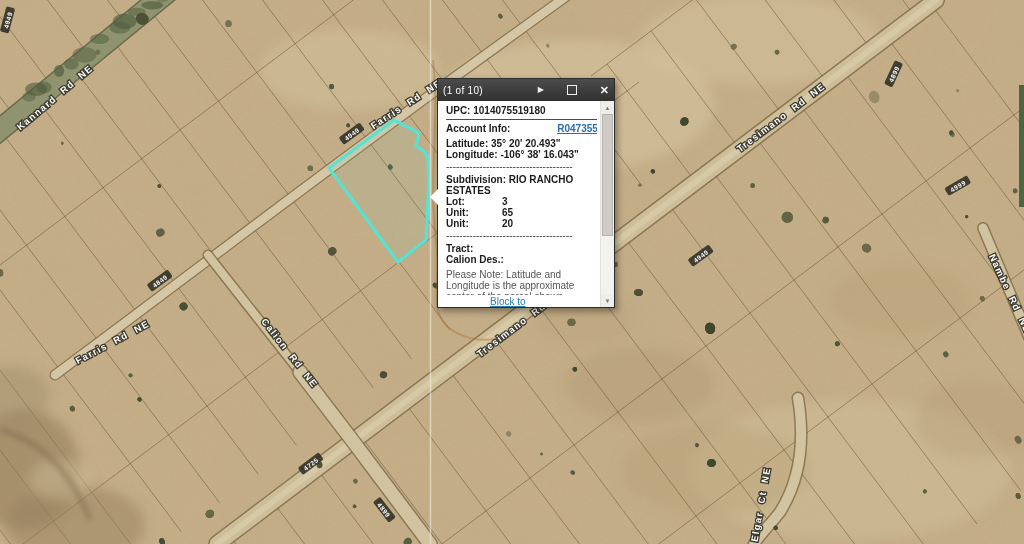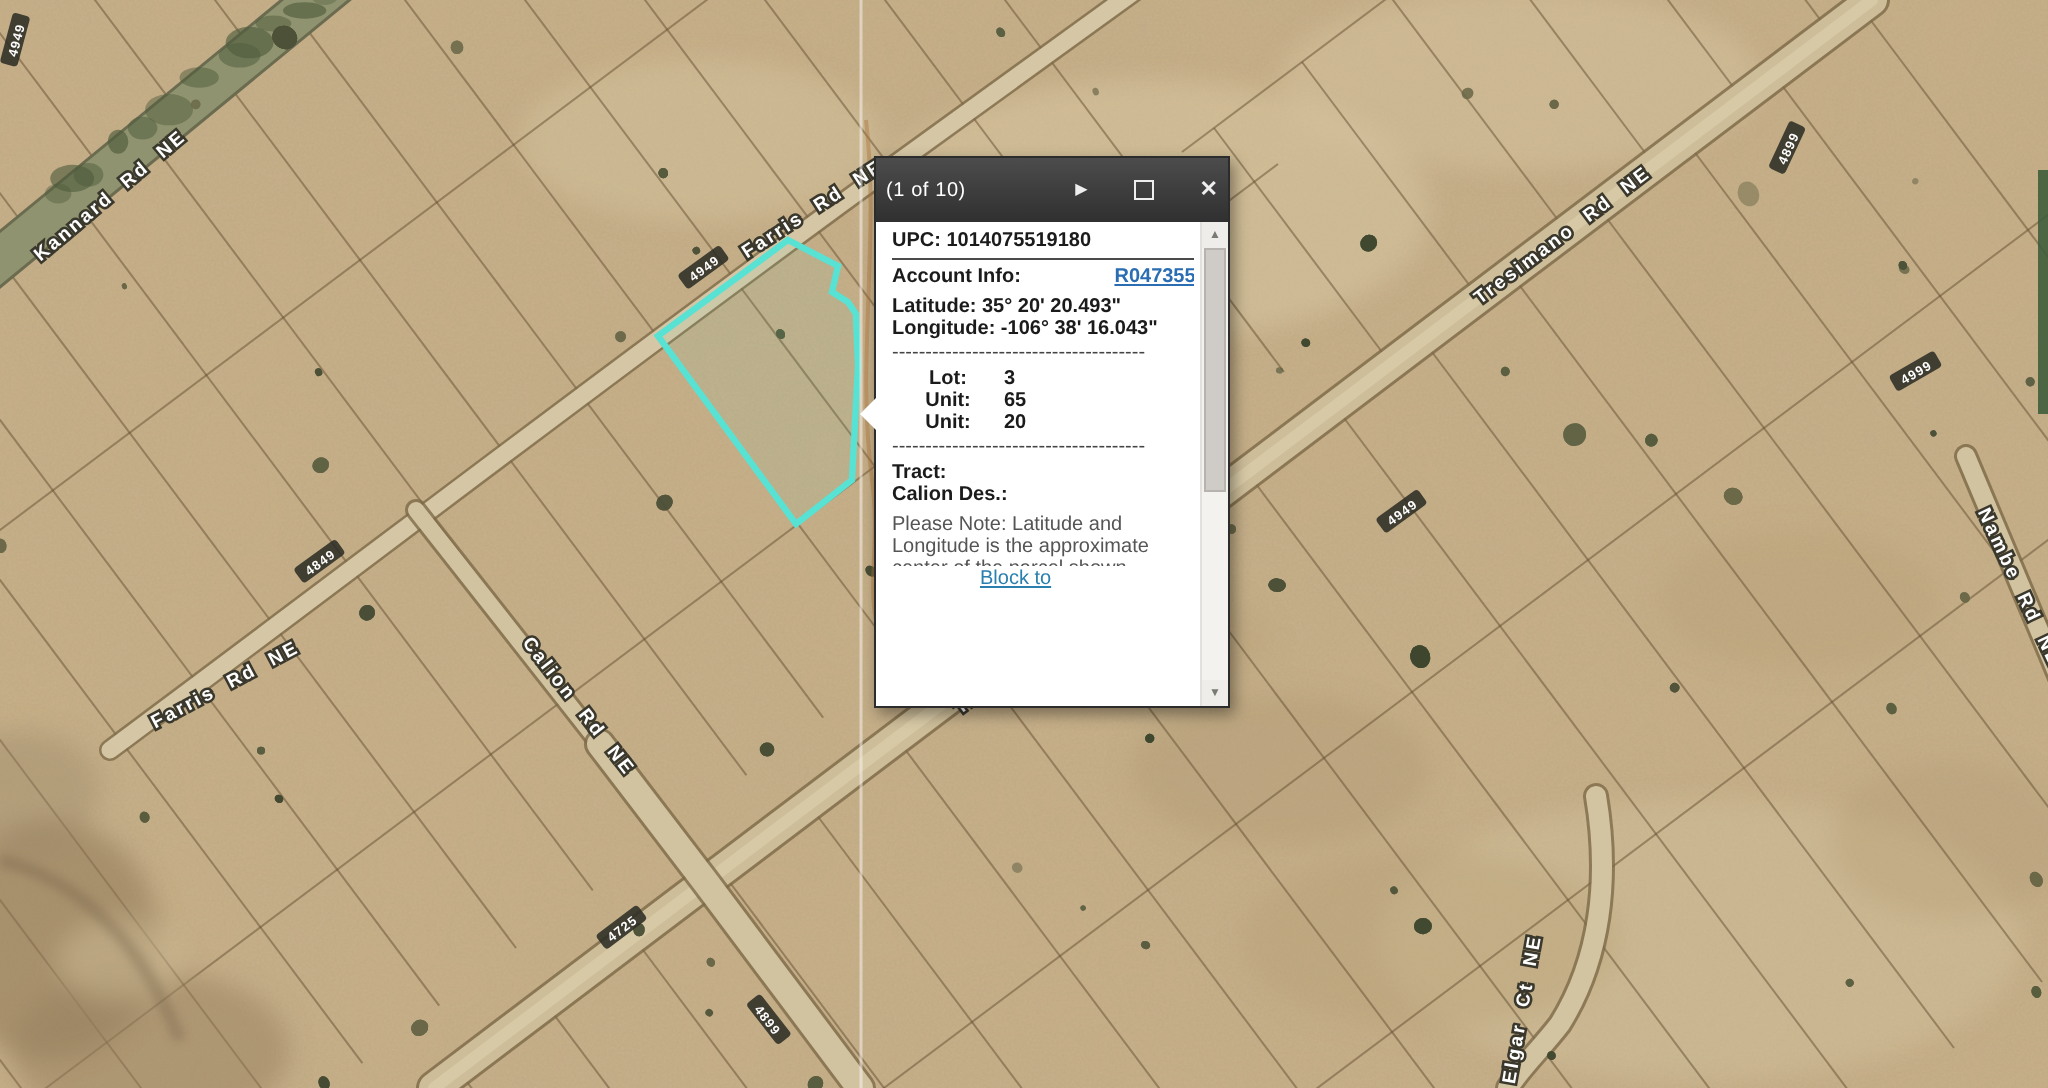--- a/index.html
+++ b/index.html
@@ -10,37 +10,37 @@
   .road-label{fill:#ffffff;stroke:#3a382c;stroke-width:2.6px;paint-order:stroke;
               font-family:"Liberation Sans",sans-serif;font-weight:bold;font-size:9.5px;
               letter-spacing:1.4px;word-spacing:4px;text-anchor:middle;}
   .badge-rect{fill:#2e2e26;opacity:.88;}
   .badge-text{fill:#fff;font-family:"Liberation Sans",sans-serif;font-weight:bold;
               font-size:6.5px;letter-spacing:.6px;text-anchor:middle;}
 
   
   .popup{position:absolute;left:437px;top:78px;width:176px;border:1px solid #2c2c2c;
          box-shadow:2px 3px 7px rgba(0,0,0,.4);background:#fff;}
-  .titlebar{height:32px;background:linear-gradient(#4c4c4c,#303030);display:flex;
+  .titlebar{height:22px;background:linear-gradient(#4c4c4c,#303030);display:flex;
             align-items:center;padding:0 5px;color:#fff;gap:15px;}
   .titlebar .title{flex:1;font-size:10px;letter-spacing:.3px;}
   .tb-btn{color:#eee;margin-left:8px;cursor:pointer;display:flex;align-items:center;line-height:1;}
   .tb-btn.next{font-size:8px;}
   .tb-btn.close{font-size:11px;font-weight:bold;}
   .maxbox{display:inline-block;width:8px;height:8px;border:1.5px solid #eee;}
-  .pbody{position:relative;height:242px;background:#fff;}
+  .pbody{position:relative;height:206px;background:#fff;}
   .content{position:absolute;inset:0;padding:4px 17px 2px 8px;font-size:10px;
            line-height:11px;color:#1b1b1b;overflow:hidden;}
   .row{white-space:nowrap;overflow:hidden;}
   .bold{font-weight:bold;}
   .wrap{white-space:normal;}
   .rule{border:none;border-top:1px solid #4a4a4a;margin:3px 0;}
   .gap{height:4px;}
   .dashes{color:#444;font-size:10px;line-height:10px;margin:2px 0;white-space:nowrap;overflow:hidden;}
-  .frow{display:flex;text-align:center;}
+  .frow{display:flex;}
   .flabel{width:56px;}
   .note{color:#555;font-weight:normal;margin-top:4px;height:26px;overflow:hidden;white-space:normal;}
   .link{color:#2a6db3;text-decoration:underline;font-weight:bold;cursor:pointer;margin-left:44px;}
   .zoomto{display:inline-block;margin-top:1px;font-weight:normal;color:#2a7fae;}
   .pointer{position:absolute;left:-8px;top:88px;width:0;height:0;
            border-top:8px solid transparent;border-bottom:8px solid transparent;
            border-right:8px solid #ffffff;}
   
   .scrollbar{position:absolute;right:0;top:0;bottom:0;width:13px;background:#f4f2ef;
              border-left:1px solid #e2e0dc;}
@@ -478,20 +478,21 @@
     <div class="pbody">
       <div class="pointer"></div>
       <div class="content">
         <div class="row bold">UPC: 1014075519180</div>
         <hr class="rule">
         <div class="row bold"><span>Account Info: </span><a class="link">R047355</a></div>
         <div class="gap"></div>
         <div class="row bold">Latitude: 35° 20' 20.493"</div>
         <div class="row bold">Longitude: -106° 38' 16.043"</div>
         <div class="dashes">--------------------------------------</div>
+        <div class="row bold wrap">Subdivision: RIO RANCHO ESTATES</div>
         <div class="frow bold">
             <span class="flabel">Lot:</span>
             <span>3</span>
           </div>
         <div class="frow bold">
             <span class="flabel">Unit:</span>
             <span>65</span>
           </div>
         <div class="frow bold">
             <span class="flabel">Unit:</span>

